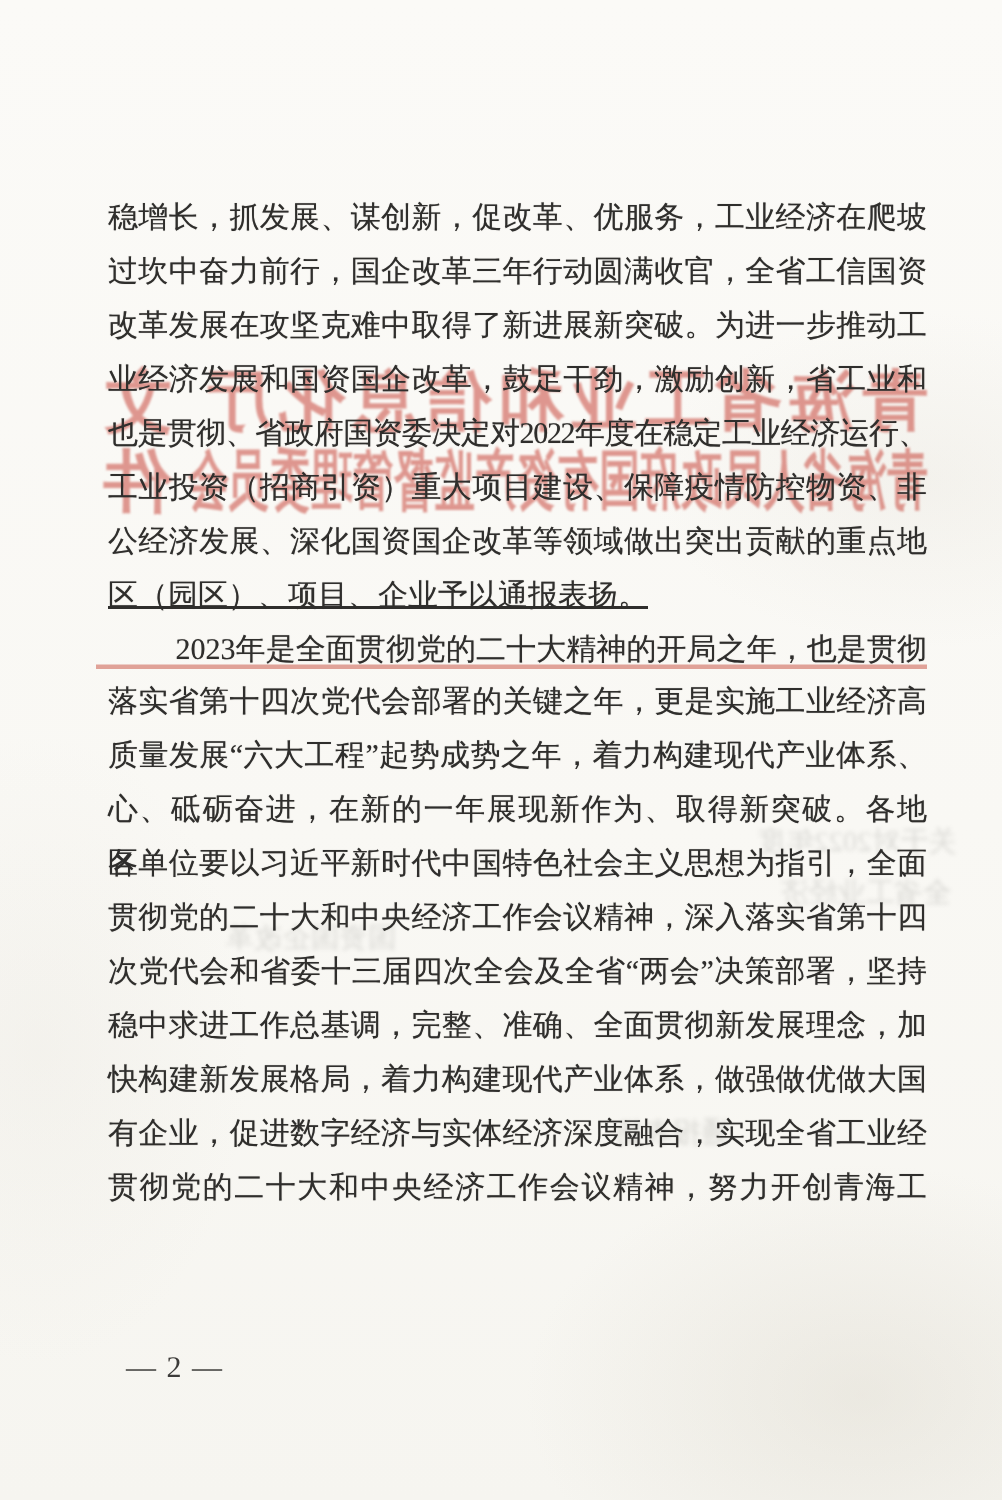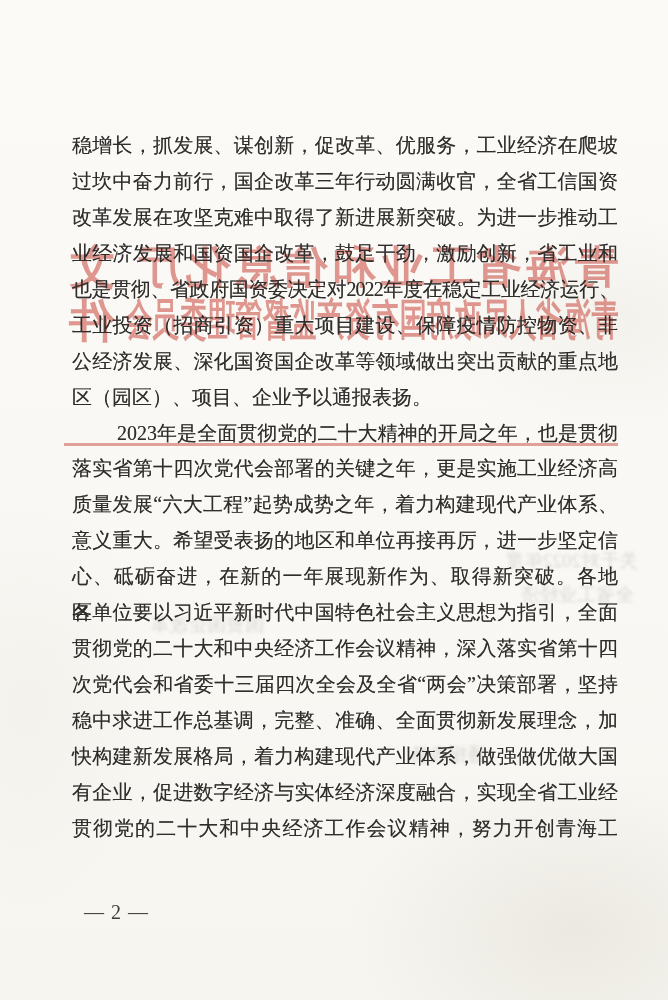--- a/index.html
+++ b/index.html
@@ -52,21 +52,21 @@
     position:absolute;left:72px;top:128px;width:546px;
     color:#2f2e2c;font-size:20px;
     text-shadow:0 0 0.5px rgba(47,46,44,0.55);
   }
   .ln{
     height:35.95px;line-height:35.95px;
     text-align:justify;text-align-last:justify;
     text-justify:inter-character;
     overflow:visible;
   }
-  .ln.end{text-align-last:left;}
+  .ln.end{text-align-last:left;text-decoration:underline;}
   .ln.indent{padding-left:45px;}
   .ln.tight{letter-spacing:-0.9px;}
 
   .page-num{
     position:absolute;left:84px;top:901px;
     font-size:20px;color:#3c3b39;letter-spacing:1px;
   }
 </style>
 </head>
 <body>
@@ -98,21 +98,20 @@
     <div class="ln">过坎中奋力前行，国企改革三年行动圆满收官，全省工信国资</div>
     <div class="ln">改革发展在攻坚克难中取得了新进展新突破。为进一步推动工</div>
     <div class="ln">业经济发展和国资国企改革，鼓足干劲，激励创新，省工业和</div>
     <div class="ln tight">也是贯彻、省政府国资委决定对2022年度在稳定工业经济运行、</div>
     <div class="ln">工业投资（招商引资）重大项目建设、保障疫情防控物资、非</div>
     <div class="ln">公经济发展、深化国资国企改革等领域做出突出贡献的重点地</div>
     <div class="ln end">区（园区）、项目、企业予以通报表扬。</div>
     <div class="ln indent">2023年是全面贯彻党的二十大精神的开局之年，也是贯彻</div>
     <div class="ln">落实省第十四次党代会部署的关键之年，更是实施工业经济高</div>
     <div class="ln">质量发展“六大工程”起势成势之年，着力构建现代产业体系、</div>
-    <div class="ln">意义重大。希望受表扬的地区和单位再接再厉，进一步坚定信</div>
     <div class="ln">心、砥砺奋进，在新的一年展现新作为、取得新突破。各地区、</div>
     <div class="ln">各单位要以习近平新时代中国特色社会主义思想为指引，全面</div>
     <div class="ln">贯彻党的二十大和中央经济工作会议精神，深入落实省第十四</div>
     <div class="ln">次党代会和省委十三届四次全会及全省“两会”决策部署，坚持</div>
     <div class="ln">稳中求进工作总基调，完整、准确、全面贯彻新发展理念，加</div>
     <div class="ln">快构建新发展格局，着力构建现代产业体系，做强做优做大国</div>
     <div class="ln">有企业，促进数字经济与实体经济深度融合，实现全省工业经</div>
     <div class="ln">贯彻党的二十大和中央经济工作会议精神，努力开创青海工</div>
   </div>
 

